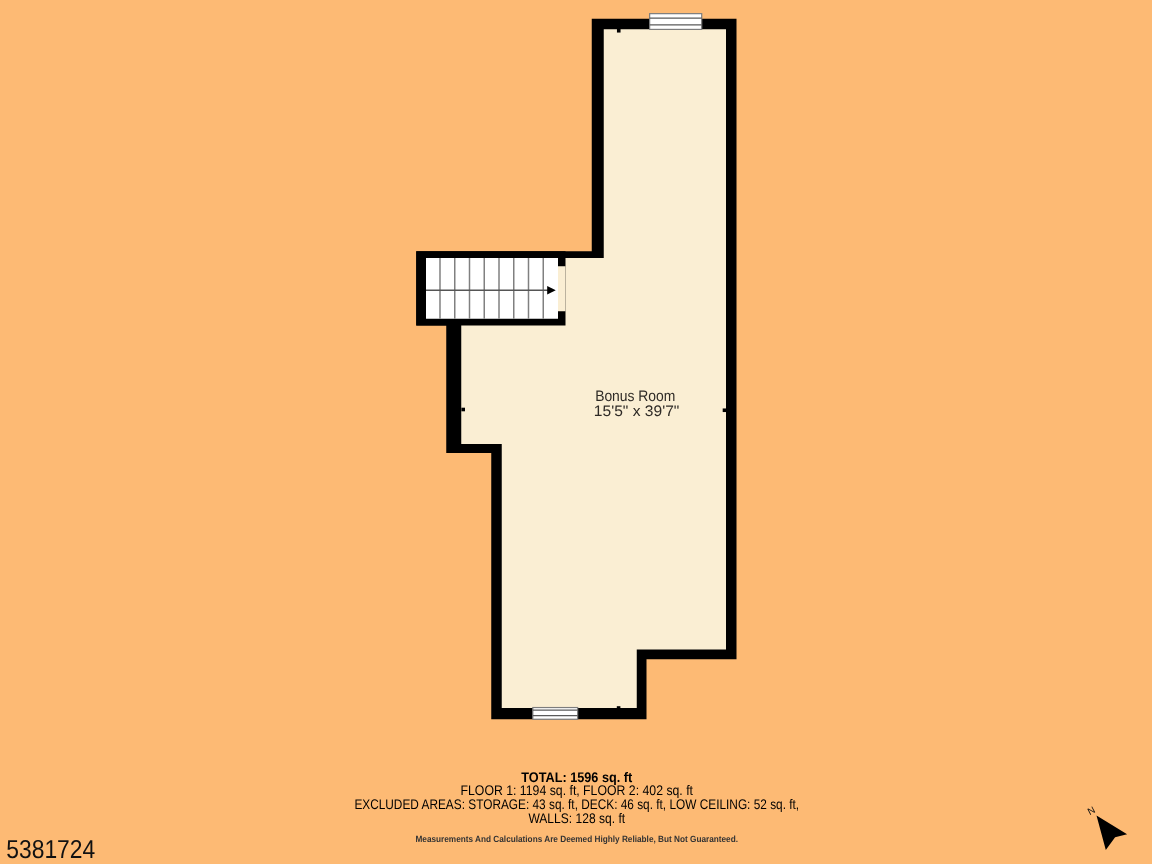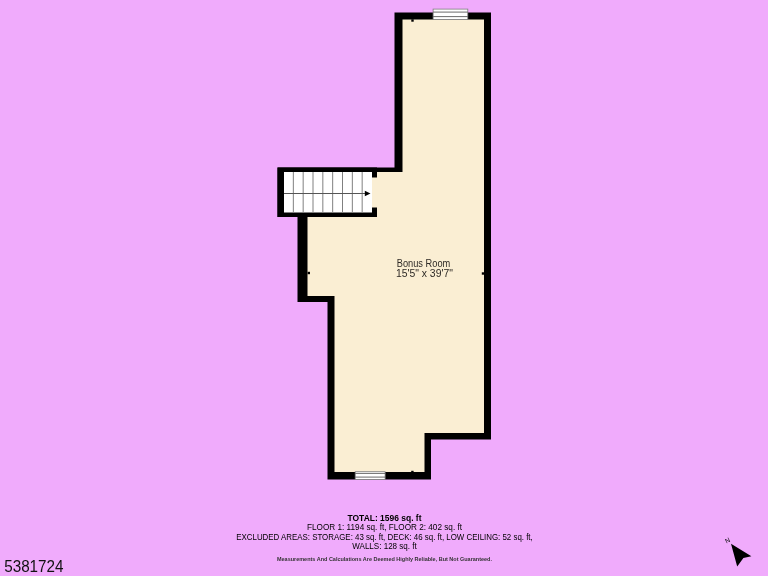--- a/index.html
+++ b/index.html
@@ -1,16 +1,16 @@
 <!DOCTYPE html>
 <html><head>
 <meta charset="utf-8">
 <style>
   html,body{margin:0;padding:0;background:#fff;}
-  .page{position:relative;width:768px;height:576px;background:#f0abfc;overflow:hidden;
+  .page{position:relative;width:768px;height:576px;background:#fdba74;overflow:hidden;
         font-family:"Liberation Sans", sans-serif;}
   svg{position:absolute;left:0;top:0;}
 </style>
 </head>
 <body>
 <div class="page">
 <svg width="768" height="576" viewBox="0 0 768 576">
 
   <path d="M394.5,12.5 H491 V439.5 H431 V479.5 H327.5 V302 H297.5 V217 H277.5 V167.5 H394.5 Z" fill="#000000"></path>
 

